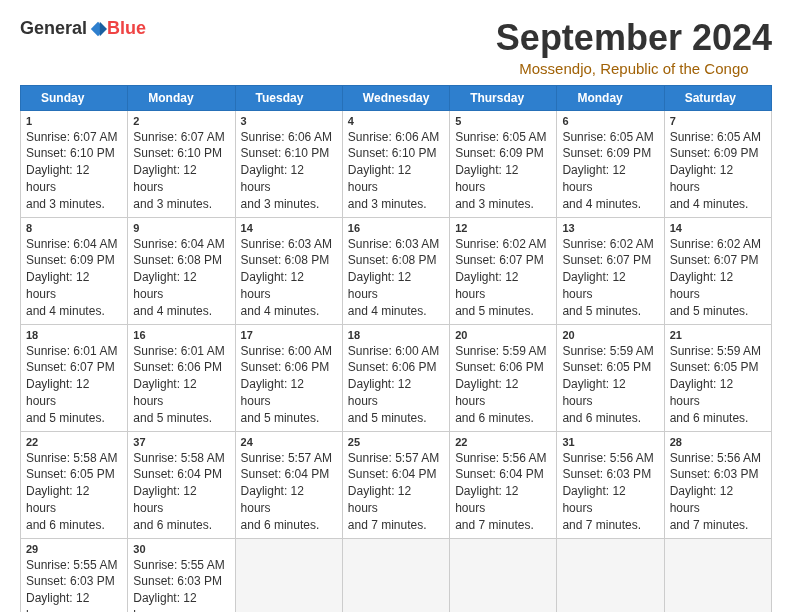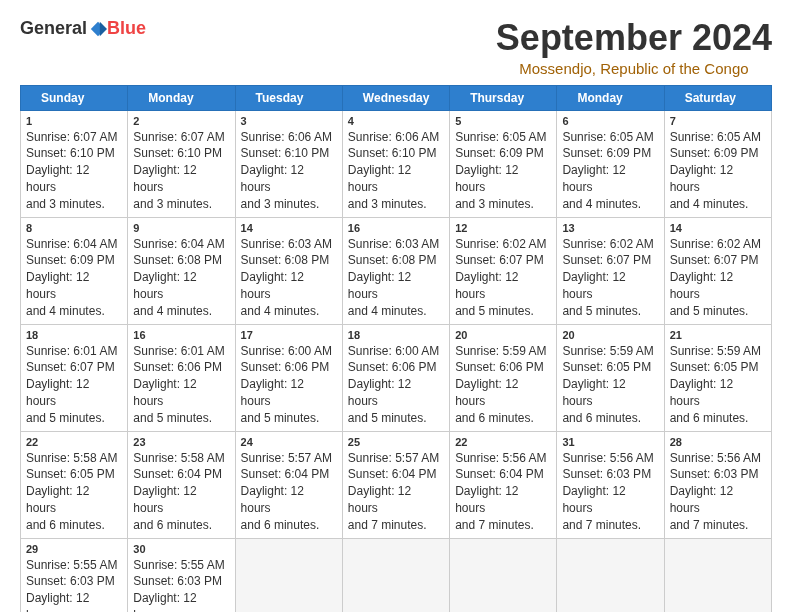--- a/index.html
+++ b/index.html
@@ -285,21 +285,21 @@
         </tr>
         <tr>
           <td>
             <span class="day-number">22</span>
             <div class="day-info" style="white-space: pre-line;">Sunrise: 5:58 AM
 Sunset: 6:05 PM
 Daylight: 12 hours
 and 6 minutes.</div>
           </td>
           <td>
-            <span class="day-number">23</span>
+            <span class="day-number">37</span>
             <div class="day-info" style="white-space: pre-line;">Sunrise: 5:58 AM
 Sunset: 6:04 PM
 Daylight: 12 hours
 and 6 minutes.</div>
           </td>
           <td>
             <span class="day-number">24</span>
             <div class="day-info" style="white-space: pre-line;">Sunrise: 5:57 AM
 Sunset: 6:04 PM
 Daylight: 12 hours

